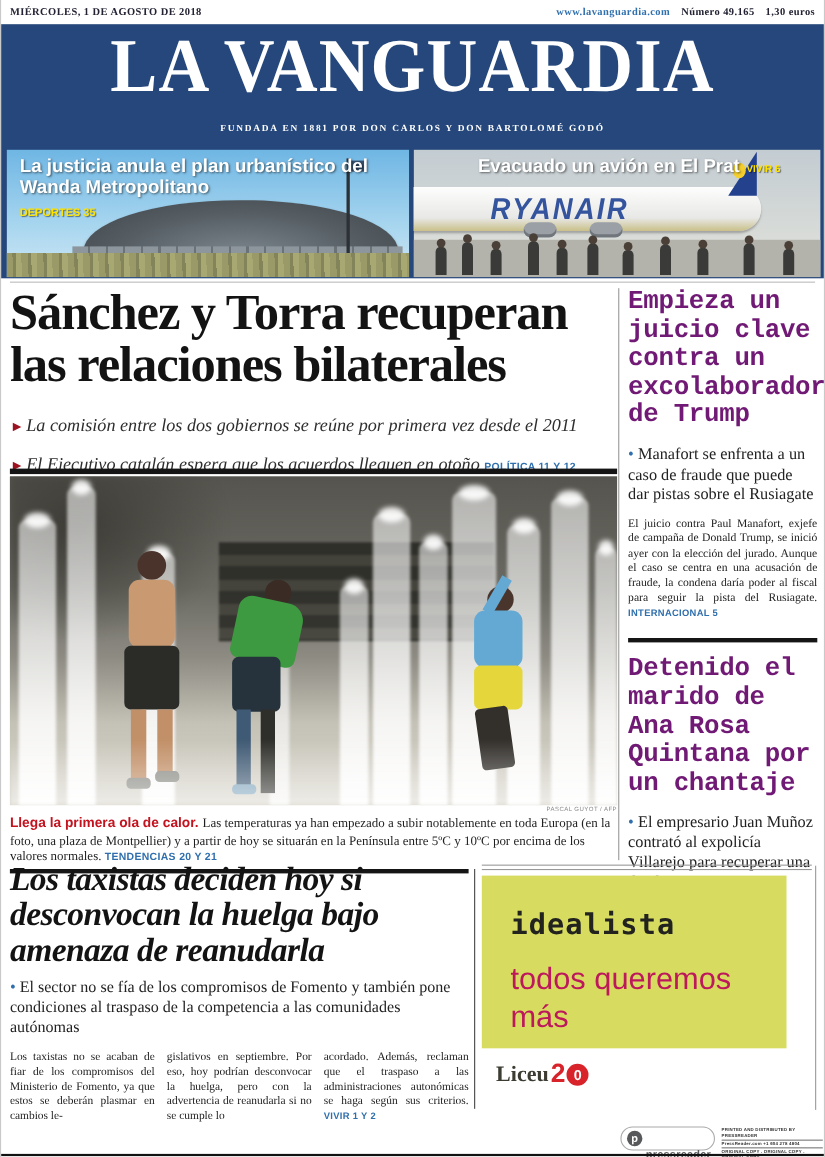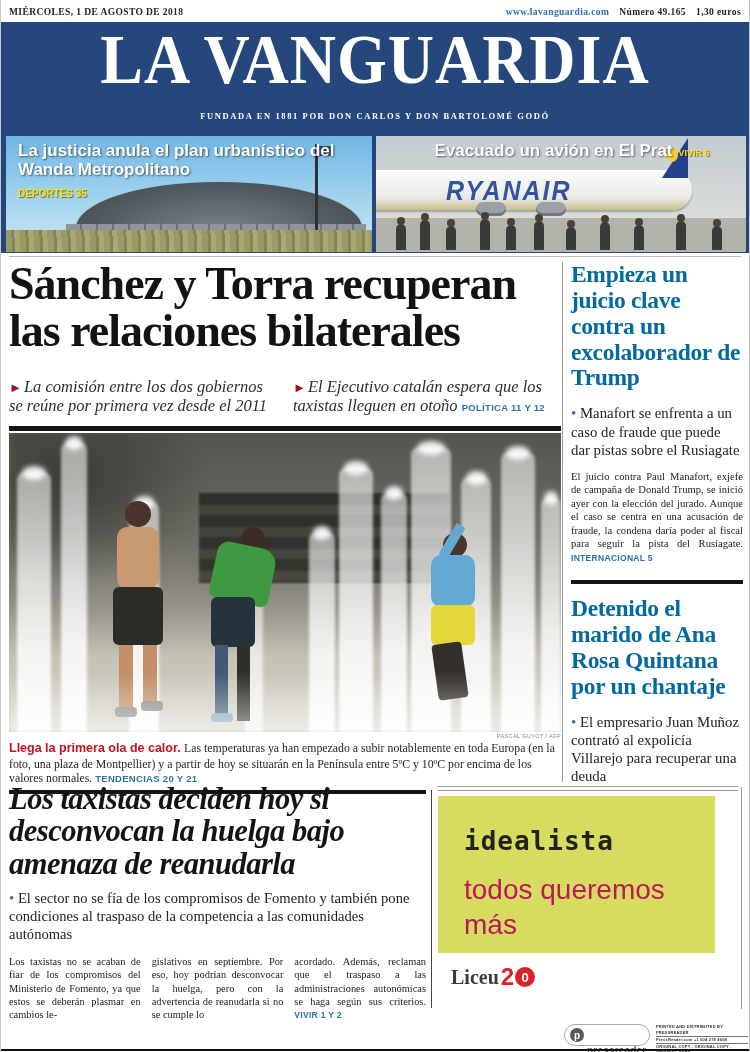--- a/index.html
+++ b/index.html
@@ -59,21 +59,21 @@
   .taildot { position:absolute; left:290px; top:12px; width:12px; height:14px; background:#f4cf2e; border-radius:50%; z-index:4; }
   .engine { position:absolute; top:66px; width:30px; height:14px; background:#9aa0a6; border-radius:7px; box-shadow:inset 0 -3px 0 #70767c; }
   .crowd { position:absolute; bottom:2px; width:10px; height:26px; background:#3a3a38; border-radius:5px 5px 0 0; filter:blur(.4px); }
   .crowd:after { content:""; position:absolute; top:-7px; left:1px; width:8px; height:8px; border-radius:50%; background:#4a4038; }
   
   .rule-top { position:absolute; top:256px; left:8px; right:8px; height:1px; background:#bbb; }
   .vrule-main { position:absolute; top:262px; left:561px; width:1px; height:520px; background:#999; }
   
   .lead-h1 { position:absolute; top:261px; left:8px; width:552px;
     font-size:46px; font-weight:bold; letter-spacing:-1px; line-height:1.02; color:#131313; }
-  .decks { position:absolute; top:377px; left:8px; width:552px; display:flex; gap:16px; }
+  .decks { position:absolute; top:377px; left:8px; width:552px; display:flex; gap:16px;flex-direction:column; }
   .deck { flex:1; font-style:italic; font-size:16.5px; line-height:1.18; color:#2e2e2e; }
   .arrow { color:#9c1221; font-style:normal; font-size:13px; margin-right:2px; }
   .secref { color:#2f6fad; font-family:"Liberation Sans", sans-serif; font-style:normal;
     font-weight:bold; font-size:9.5px; letter-spacing:.3px; }
   .bar-lead { position:absolute; top:426px; left:8px; width:552px; height:5px; background:#151515; }
   
   .photo { position:absolute; top:433px; left:8px; width:552px; height:299px; overflow:hidden;
     background:linear-gradient(#55544e 0%, #6a6962 34%, #8d8b82 55%, #c4c1b6 75%, #d8d5ca 100%); }
   .bench { position:absolute; left:190px; top:60px; width:250px; height:90px;
     background:repeating-linear-gradient(#23231f 0 12px,#3c3b33 12px 22px); filter:blur(1px); opacity:.8; }
@@ -88,21 +88,21 @@
   .kid { position:absolute; filter:blur(.4px); }
   .head { border-radius:50%; position:absolute; }
   .part { position:absolute; }
   
   .credit { position:absolute; top:733px; left:8px; width:552px; text-align:right;
     font-family:"Liberation Sans", sans-serif; font-size:5.5px; color:#888; letter-spacing:.4px; }
   .caption { position:absolute; top:741px; left:8px; width:552px; font-size:11.8px; line-height:1.24; color:#1f1f1f; }
   .cap-lead { color:#c3131f; font-family:"Liberation Sans", sans-serif; font-weight:bold; font-size:12.5px; }
   
   .rcol { position:absolute; top:262px; left:570px; width:172px; }
-  .rcol h2 { font-size:23.5px; font-weight:bold; line-height:1.1; letter-spacing:-.3px; color:#0369a1; margin-bottom:13px; }
+  .rcol h2 { font-size:23.5px; font-weight:bold; line-height:1.1; letter-spacing:-.3px; color:#701a75; margin-bottom:13px;font-family:Liberation Mono, monospace; }
   .rdeck { font-size:14.8px; line-height:1.22; color:#222; margin-bottom:11px; }
   .dot { color:#2f6fad; font-size:15px; }
   .rbody { font-size:10.6px; line-height:1.28; text-align:justify; color:#222; }
   .rbody .secref { font-size:8.5px; }
   .rdivider { height:4px; background:#151515; margin:16px 0 12px 0; }
   .rref { display:block; margin-top:10px; }
   
   .bar-taxi { position:absolute; top:790px; left:8px; width:417px; height:4px; background:#151515; }
   .taxi { position:absolute; top:783px; left:8px; width:417px; }
   .taxi h2 { font-style:italic; font-weight:bold; font-size:30.5px; line-height:1.06; letter-spacing:-.5px; color:#131313; }
@@ -192,21 +192,21 @@
     <div class="crowd" style="left:336px;height:24px"></div>
     <h3><span>Evacuado un avión en El Prat</span><span class="kicker">VIVIR 6</span></h3>
   </div>
 
   <div class="rule-top"></div>
   <div class="vrule-main"></div>
 
   <h1 class="lead-h1">Sánchez y Torra recuperan las relaciones bilaterales</h1>
   <div class="decks">
     <div class="deck"><span class="arrow">►</span><span>La comisión entre los dos gobiernos se reúne por primera vez desde el 2011</span></div>
-    <div class="deck"><span class="arrow">►</span><span>El Ejecutivo catalán espera que los taxistas lleguen en otoño </span><span class="secref">POLÍTICA 11 Y 12</span></div>
+    <div class="deck"><span class="arrow">►</span><span>El Ejecutivo catalán espera que los acuerdos lleguen en otoño </span><span class="secref">POLÍTICA 11 Y 12</span></div>
   </div>
   <div class="bar-lead"></div>
 
   <div class="photo">
     <div class="darkblob"></div>
     <div class="bench"></div>
     <div class="jet" style="left:8px;width:34px;height:260px"></div>
     <div class="jet" style="left:52px;width:26px;height:290px"></div>
     <div class="jet" style="left:120px;width:30px;height:230px"></div>
     <div class="jet" style="left:300px;width:26px;height:200px"></div>

